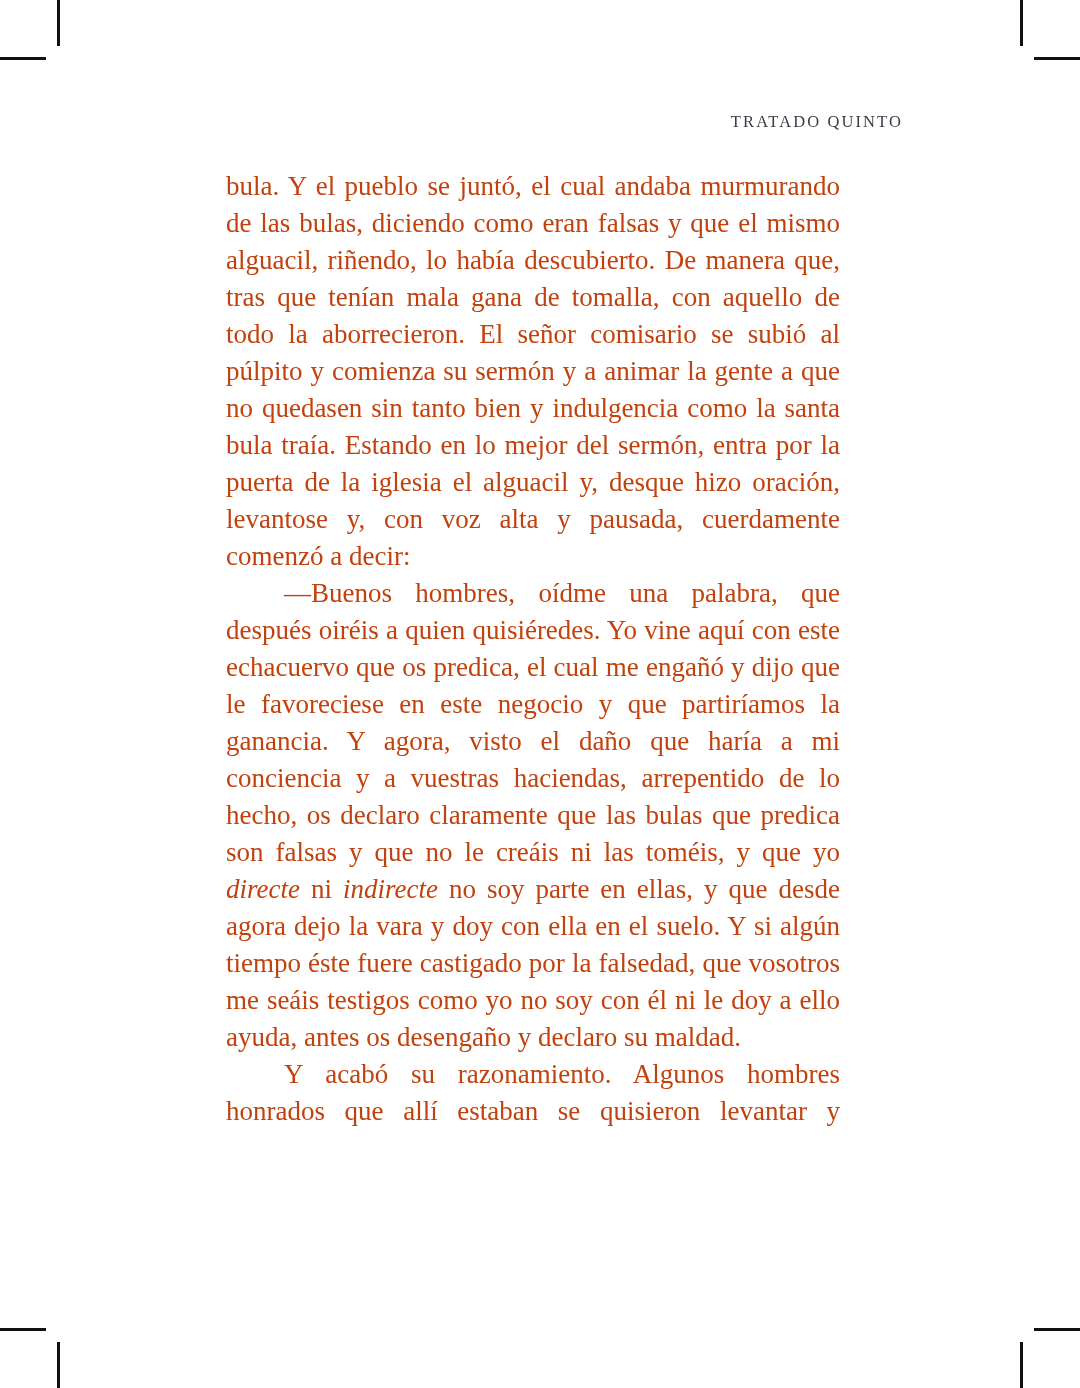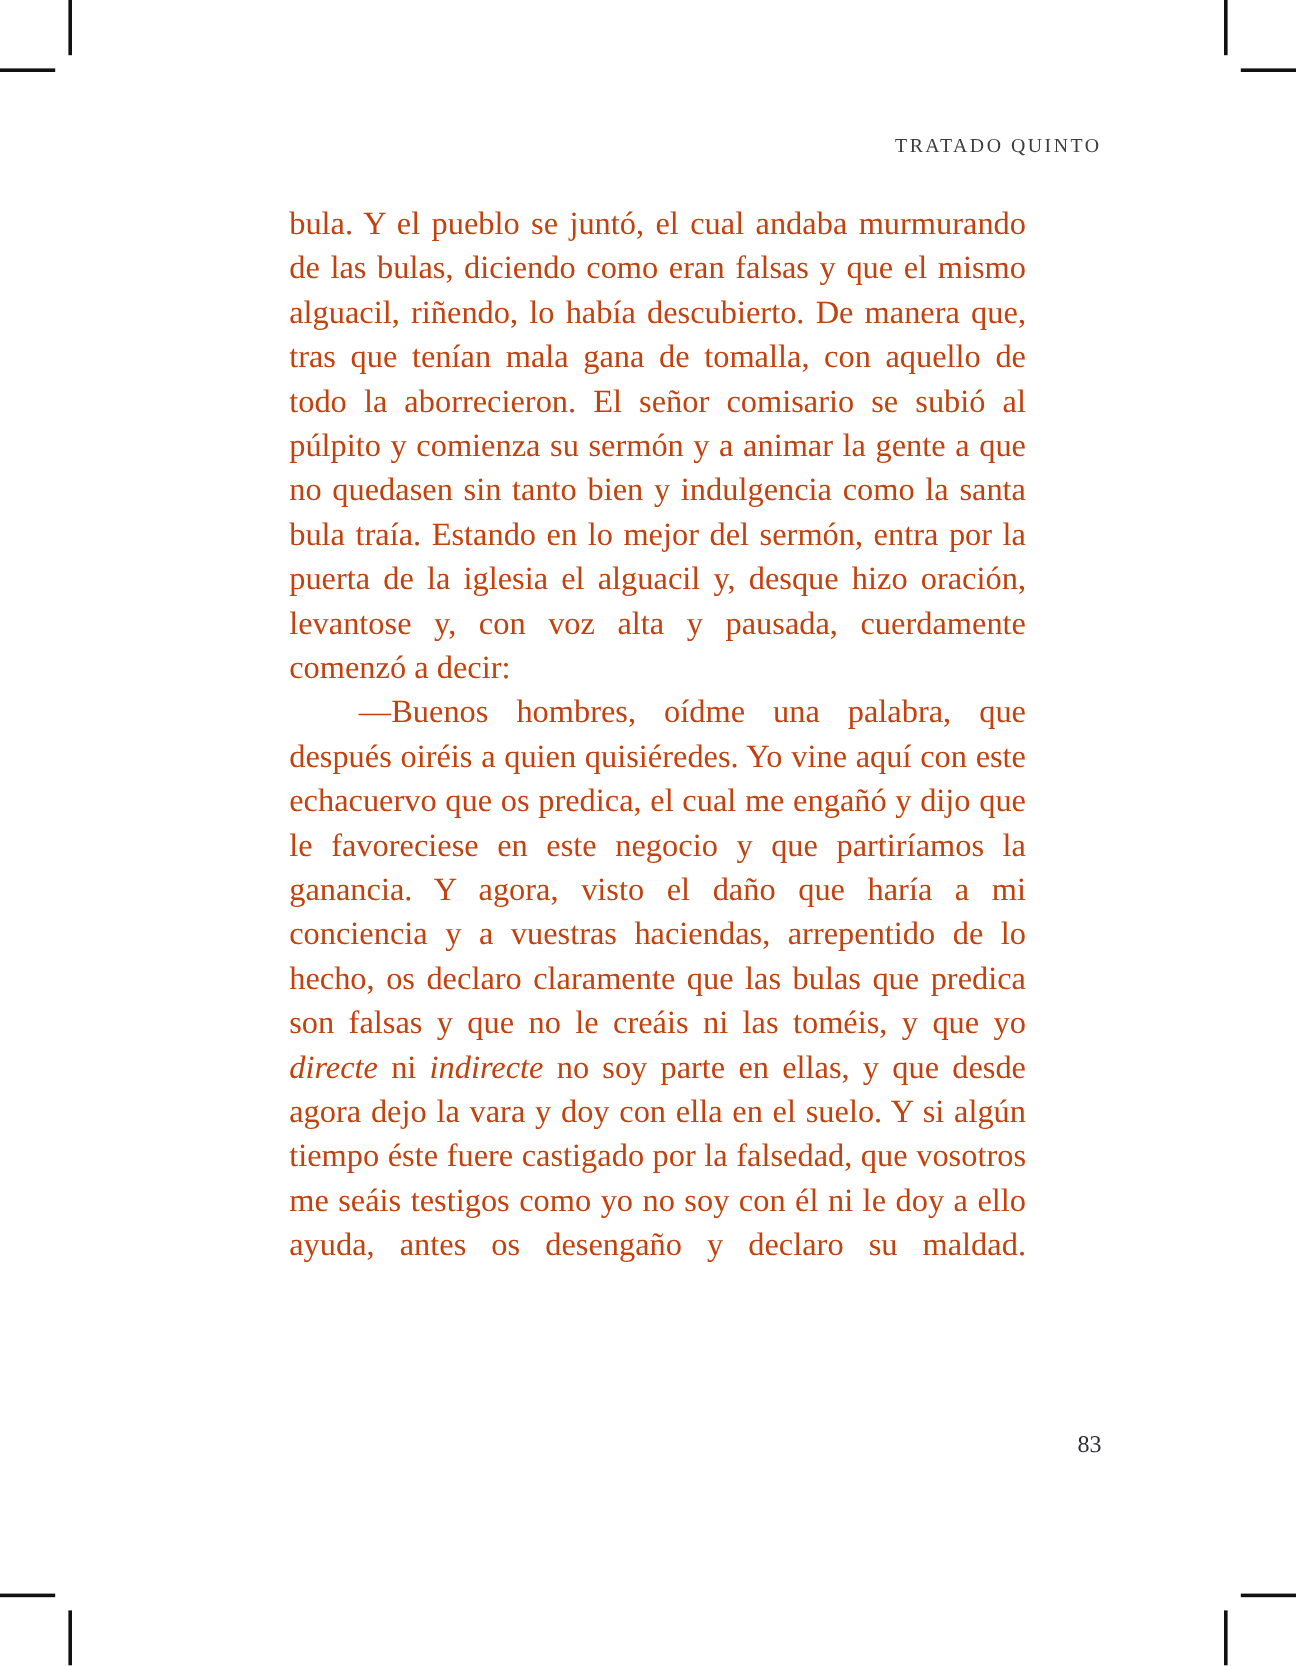--- a/index.html
+++ b/index.html
@@ -29,21 +29,21 @@
   .crop-tr-v { left: 1020px; top: 0; }
   .crop-tr-h { left: 1034px; top: 57px; }
   .crop-bl-v { left: 57px;  top: 1342px; }
   .crop-bl-h { left: 0;     top: 1328px; }
   .crop-br-v { left: 1020px; top: 1342px; }
   .crop-br-h { left: 1034px; top: 1328px; }
 
   
   .page {
     position: absolute;
-    left: 241px;
+    left: 226px;
     top: 0;
     width: 614px;
     height: 1185px;
   }
 
   .running-head {
     position: absolute;
     top: 112px;
     left: 0;
     width: 677px;       
@@ -114,18 +114,18 @@
 <div class="page">
 
   <div class="running-head">TRATADO QUINTO</div>
 
   <div class="body-copy">
 
     <p><span>bula. Y el pueblo se juntó, el cual andaba murmu­rando de las bulas, diciendo como eran falsas y que el mismo alguacil, riñendo, lo había descubierto. De manera que, tras que tenían mala gana de tomalla, con aquello de todo la aborrecieron. El señor comi­sario se subió al púlpito y comienza su sermón y a animar la gente a que no quedasen sin tanto bien y indulgencia como la santa bula traía. Estando en lo mejor del sermón, entra por la puerta de la iglesia el alguacil y, desque hizo oración, levantose y, con voz alta y pausada, cuerdamente comenzó a decir:</span></p>
 
     <p><span>—Buenos hombres, oídme una palabra, que después oiréis a quien quisiéredes. Yo vine aquí con este echacuervo que os predica, el cual me engañó y dijo que le favoreciese en este negocio y que parti­ríamos la ganancia. Y agora, visto el daño que haría a mi conciencia y a vuestras haciendas, arrepentido de lo hecho, os declaro claramente que las bulas que predica son falsas y que no le creáis ni las toméis, y que yo </span><em>directe</em><span> ni </span><em>indirecte</em><span> no soy parte en ellas, y que desde agora dejo la vara y doy con ella en el suelo. Y si algún tiempo éste fuere castigado por la falsedad, que vosotros me seáis testigos como yo no soy con él ni le doy a ello ayuda, antes os desengaño y declaro su maldad.</span></p>
 
+    <p><span>Y acabó su razonamiento. Algunos hombres honrados que allí estaban se quisieron levantar y</span></p>
 
   </div>
 
-  <div class="folio">83</div>
 
 </div>
 
 </body></html>

